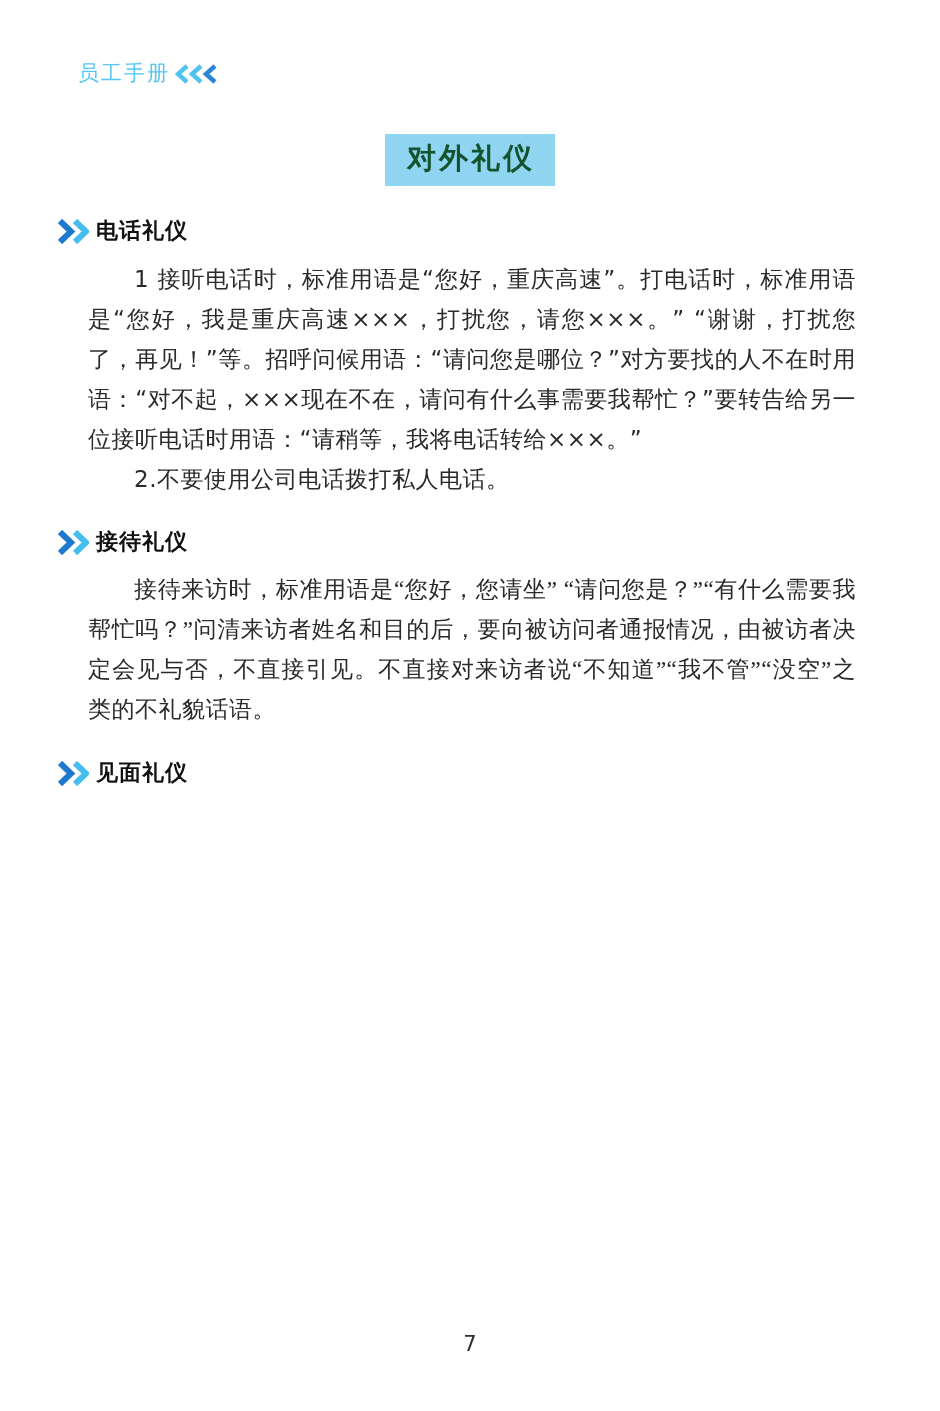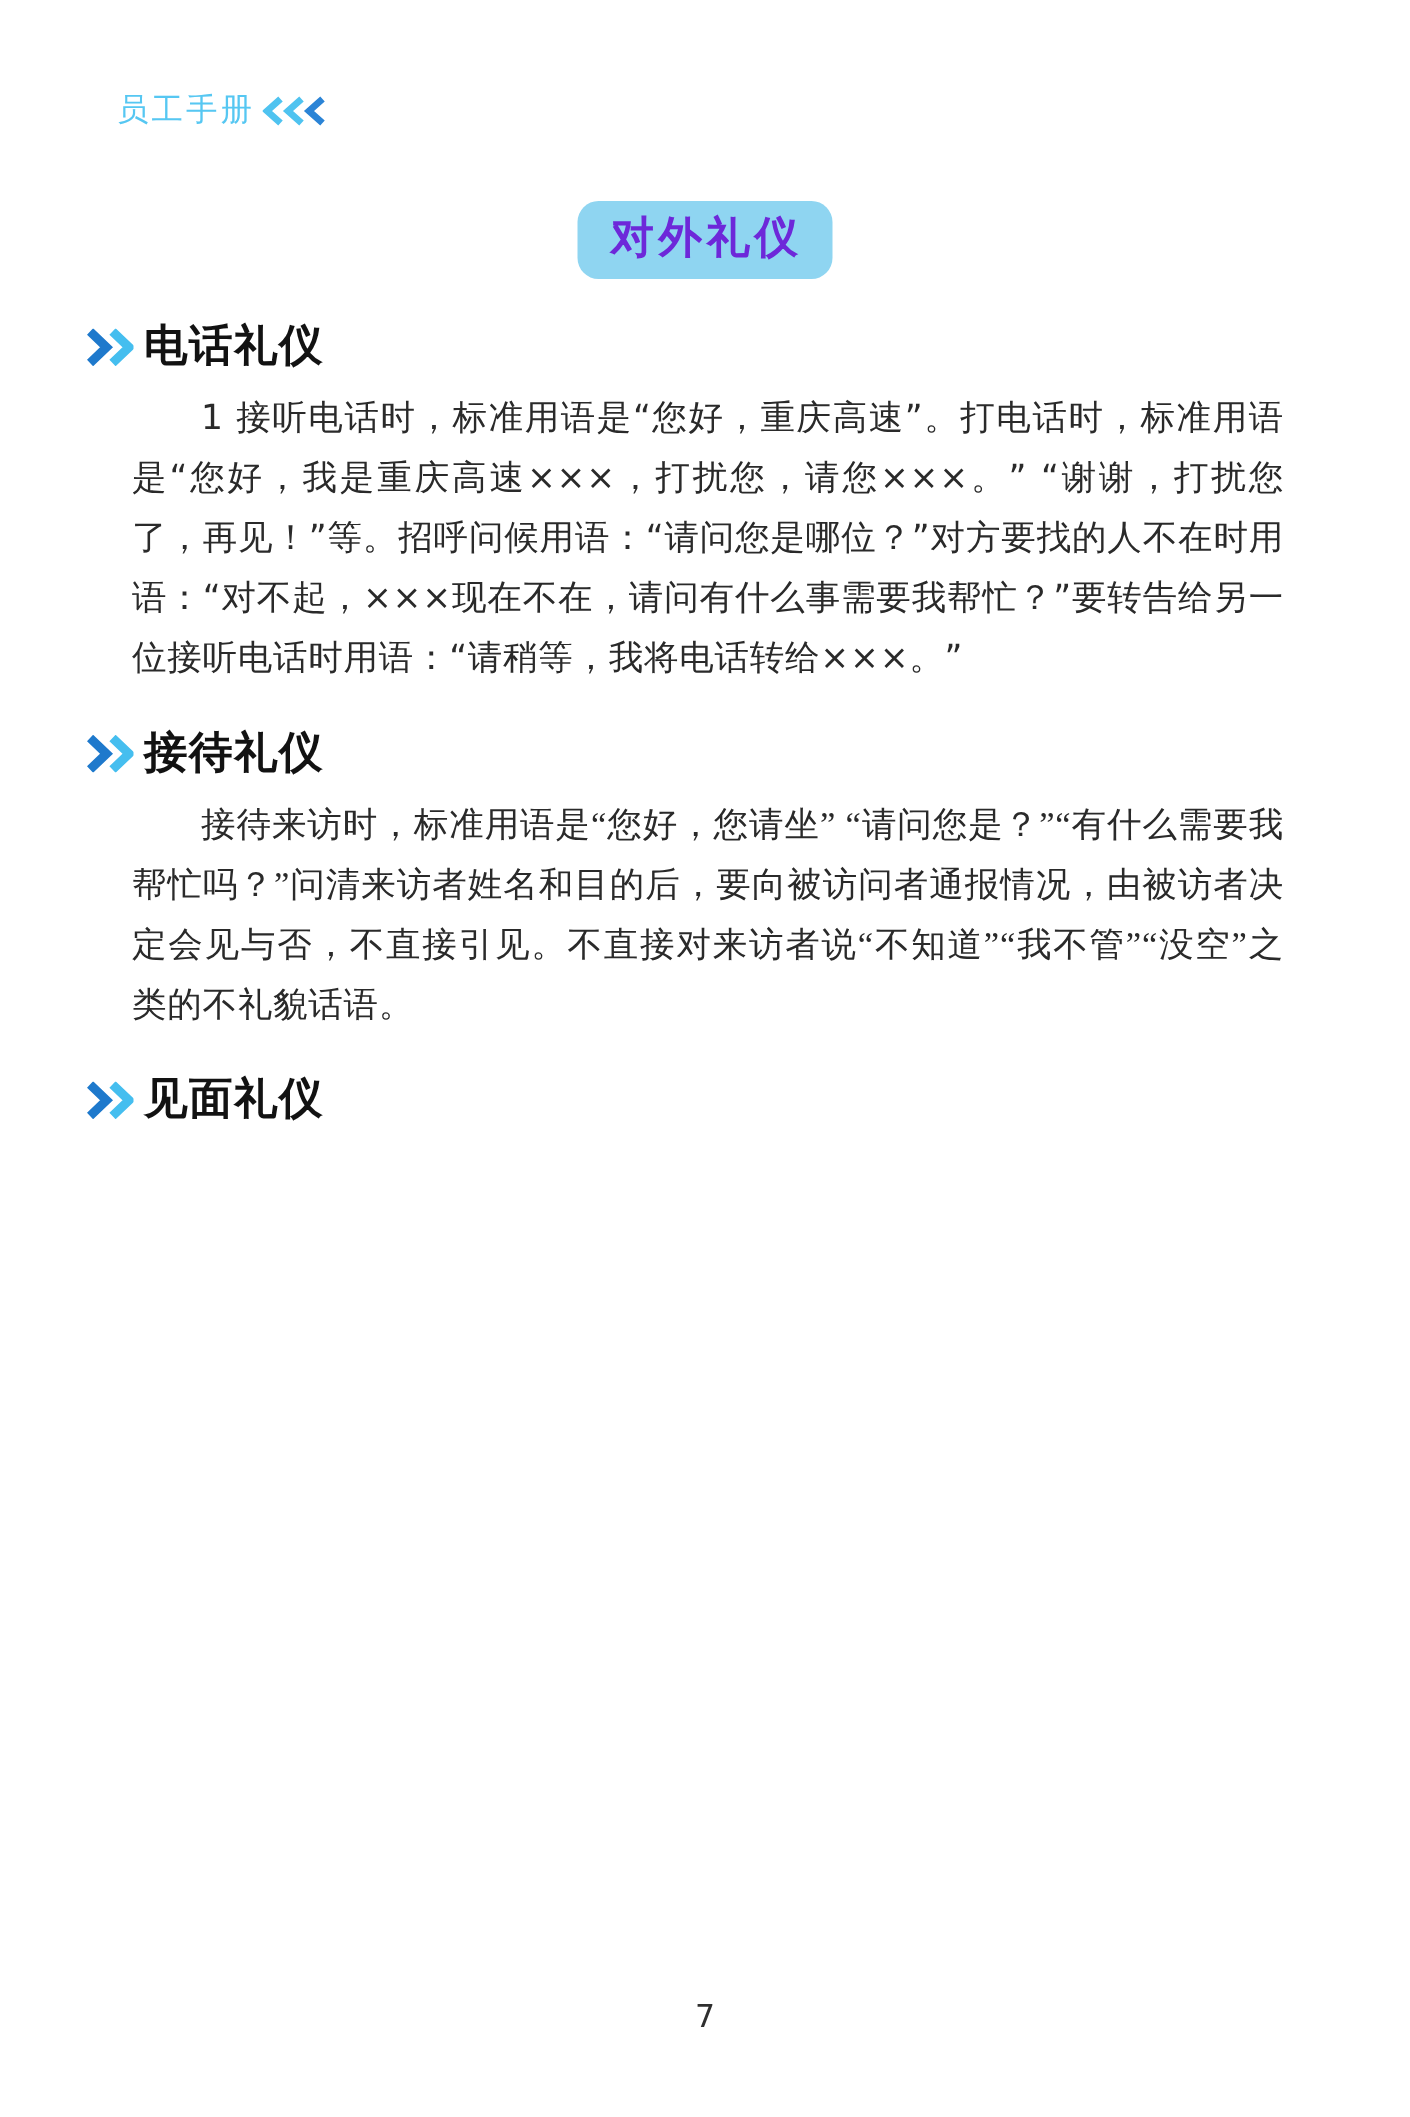--- a/index.html
+++ b/index.html
@@ -22,41 +22,41 @@
     color: #56c7f2;
     font-weight: 400;
   }
   .brand .chevrons { display: inline-flex; align-items: center; margin-top: 2px; }
   .title-badge {
     position: absolute;
     top: 134px;
     left: 470px;
     transform: translateX(-50%);
     background: #8fd5f1;
-    color: #6d28d9;
+    color: #14532d;
     font-weight: bold;
     font-size: 29px;
     letter-spacing: 3px;
     padding: 5px 20px 7px 22px;
-    border-radius: 14px;
+    border-radius: 0;
     white-space: nowrap;
   }
   .content {
     position: absolute;
     left: 58px;
     top: 213px;
     width: 800px;
   }
   .section { margin: 0; }
   .section + .section { margin-top: 25px; font-family: Liberation Serif, serif; }
   .section-heading {
     display: flex;
     align-items: center;
     gap: 7px;
-    font-size: 29px;
+    font-size: 22px;
     font-weight: bold;
     color: #121212;
     height: 36px;
     margin-bottom: 10px;
     letter-spacing: 1px;
   }
   .section-heading .marker { display: inline-flex; align-items: center; }
   .section-body { margin-left: 30px; width: 768px; }
   .section-body p {
     margin: 0;
@@ -102,20 +102,21 @@
         <span class="marker">
           <svg width="31" height="25" viewBox="0 0 31 25">
             <polyline points="2,2 13,12.5 2,23" fill="none" stroke="#1e79cc" stroke-width="6"></polyline>
             <polyline points="17,2 28,12.5 17,23" fill="none" stroke="#45beef" stroke-width="6"></polyline>
           </svg>
         </span>
         <span>电话礼仪</span>
       </div>
       <div class="section-body">
         <p>1 接听电话时，标准用语是“您好，重庆高速”。打电话时，标准用语是“您好，我是重庆高速×××，打扰您，请您×××。” “谢谢，打扰您了，再见！”等。招呼问候用语：“请问您是哪位？”对方要找的人不在时用语：“对不起，×××现在不在，请问有什么事需要我帮忙？”要转告给另一位接听电话时用语：“请稍等，我将电话转给×××。”</p>
+        <p>2.不要使用公司电话拨打私人电话。</p>
       </div>
     </div>
 
     <div class="section">
       <div class="section-heading">
         <span class="marker">
           <svg width="31" height="25" viewBox="0 0 31 25">
             <polyline points="2,2 13,12.5 2,23" fill="none" stroke="#1e79cc" stroke-width="6"></polyline>
             <polyline points="17,2 28,12.5 17,23" fill="none" stroke="#45beef" stroke-width="6"></polyline>
           </svg>

